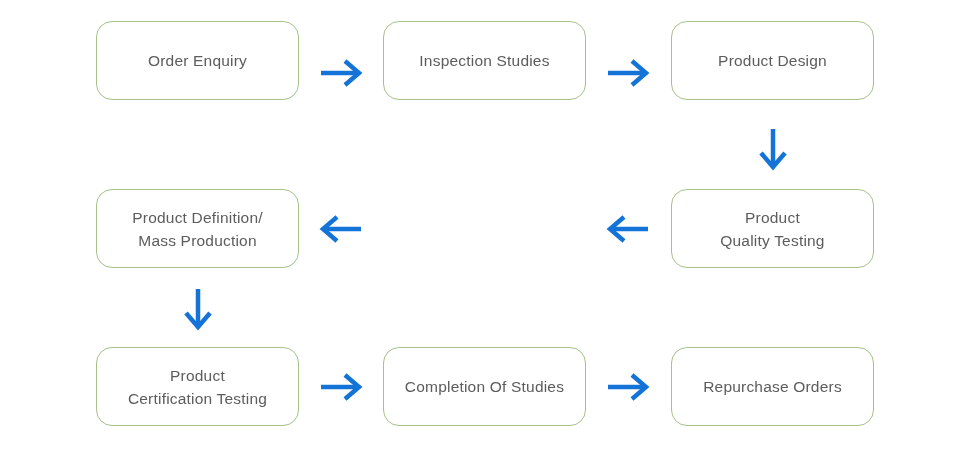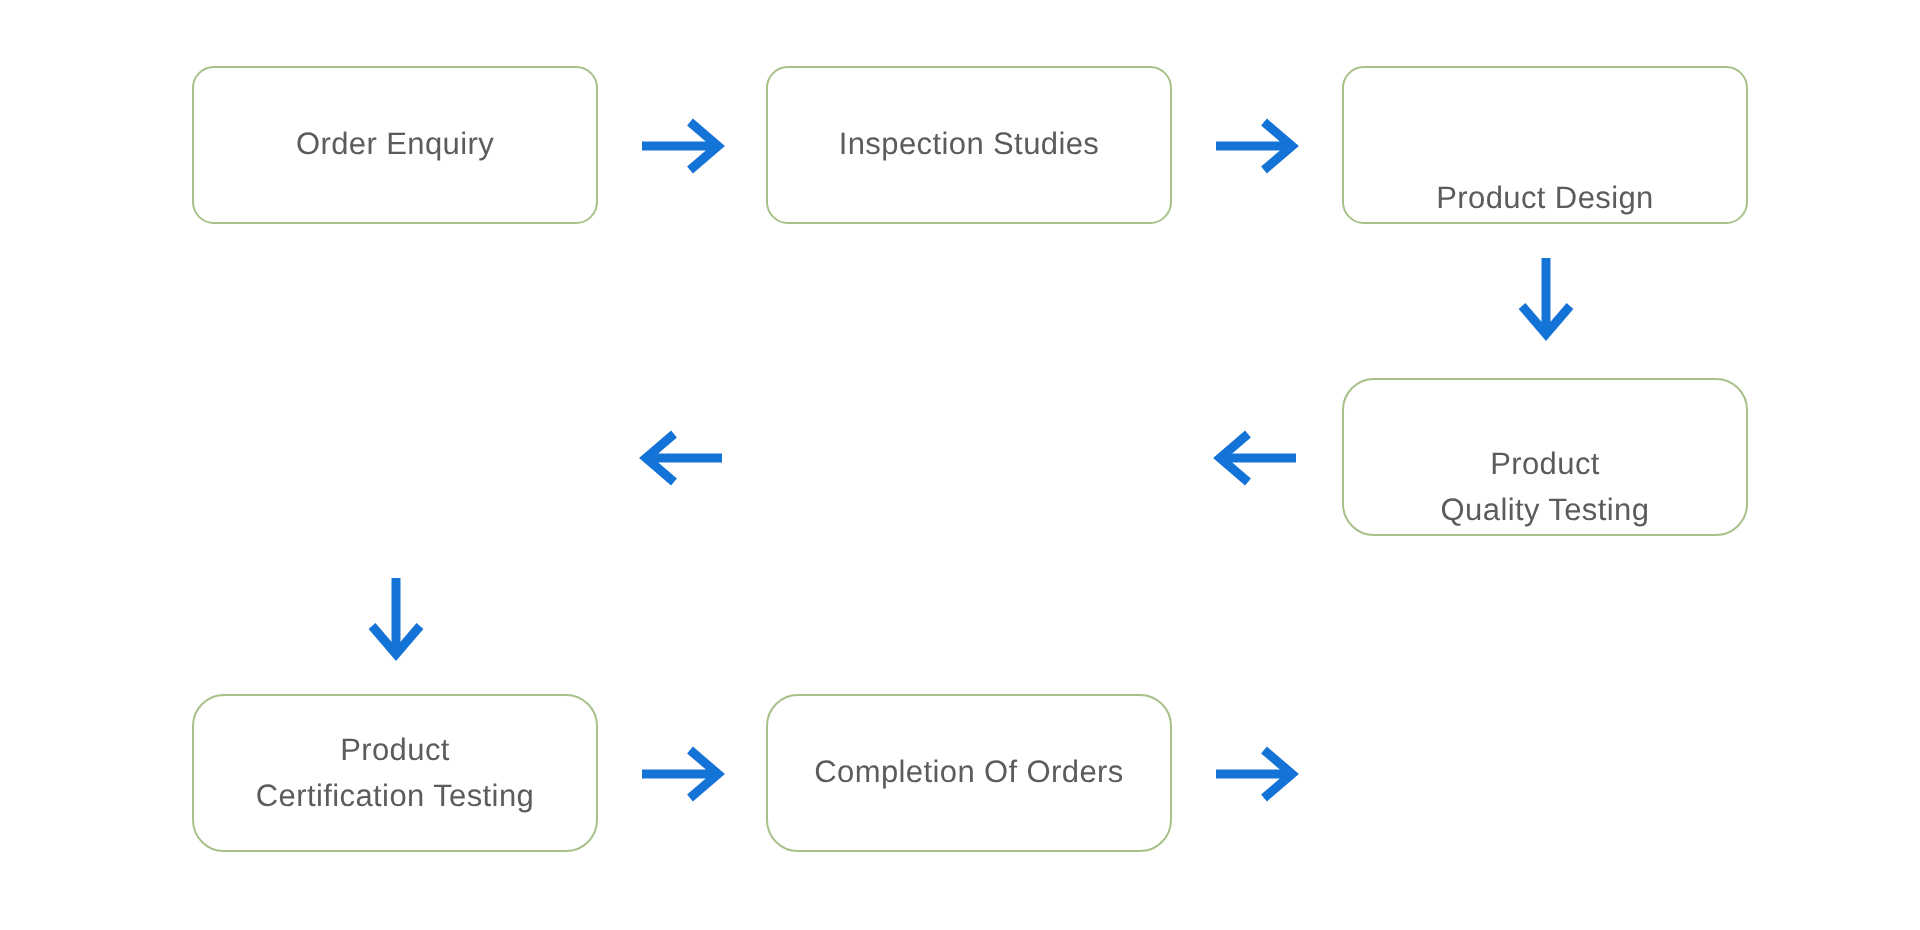--- a/index.html
+++ b/index.html
@@ -31,22 +31,22 @@
   .flow-box .label {
     color: var(--text, #5c5c5c);
     font-size: 15.5px;
     line-height: 23px;
     white-space: pre-line;
     letter-spacing: 0.2px;
   }
   
   .c1 { left: 96px; }
   .c2 { left: 383px; }
-  .c3 { left: 671px; align-items: flex-end; }
-  .r1 { top: 33px; border-radius: 11px; }
+  .c3 { left: 671px; }
+  .r1 { top: 21px; }
   .r2 { top: 189px; }
   .r3 { top: 347px; }
 
   .arrow {
     position: absolute;
     color: var(--arrow, #1473d6);
     display: block;
   }
   .arrow svg { display: block; }
   .arrow.h { width: 44px; height: 32px; }
@@ -69,31 +69,38 @@
   <div class="flow-box c1 r1">
     <span class="label">Order Enquiry</span>
   </div>
   <div class="flow-box c2 r1">
     <span class="label">Inspection Studies</span>
   </div>
   <div class="flow-box c3 r1">
     <span class="label">Product Design</span>
   </div>
 
+  <div class="flow-box c1 r2">
+    <span class="label">Product Definition/
+Mass Production</span>
+  </div>
   <div class="flow-box c3 r2">
     <span class="label">Product
 Quality Testing</span>
   </div>
 
   <div class="flow-box c1 r3">
     <span class="label">Product
 Certification Testing</span>
   </div>
   <div class="flow-box c2 r3">
-    <span class="label">Completion Of Orders</span>
+    <span class="label">Completion Of Studies</span>
+  </div>
+  <div class="flow-box c3 r3">
+    <span class="label">Repurchase Orders</span>
   </div>
 
   <span class="arrow h a1">
     <svg width="44" height="32" viewBox="0 0 44 32" fill="none" stroke="currentColor" stroke-width="4.5">
       <line x1="2" y1="16" x2="39" y2="16"></line>
       <polyline points="26,4 40,16 26,28"></polyline>
     </svg>
   </span>
   <span class="arrow h a2">
     <svg width="44" height="32" viewBox="0 0 44 32" fill="none" stroke="currentColor" stroke-width="4.5">

